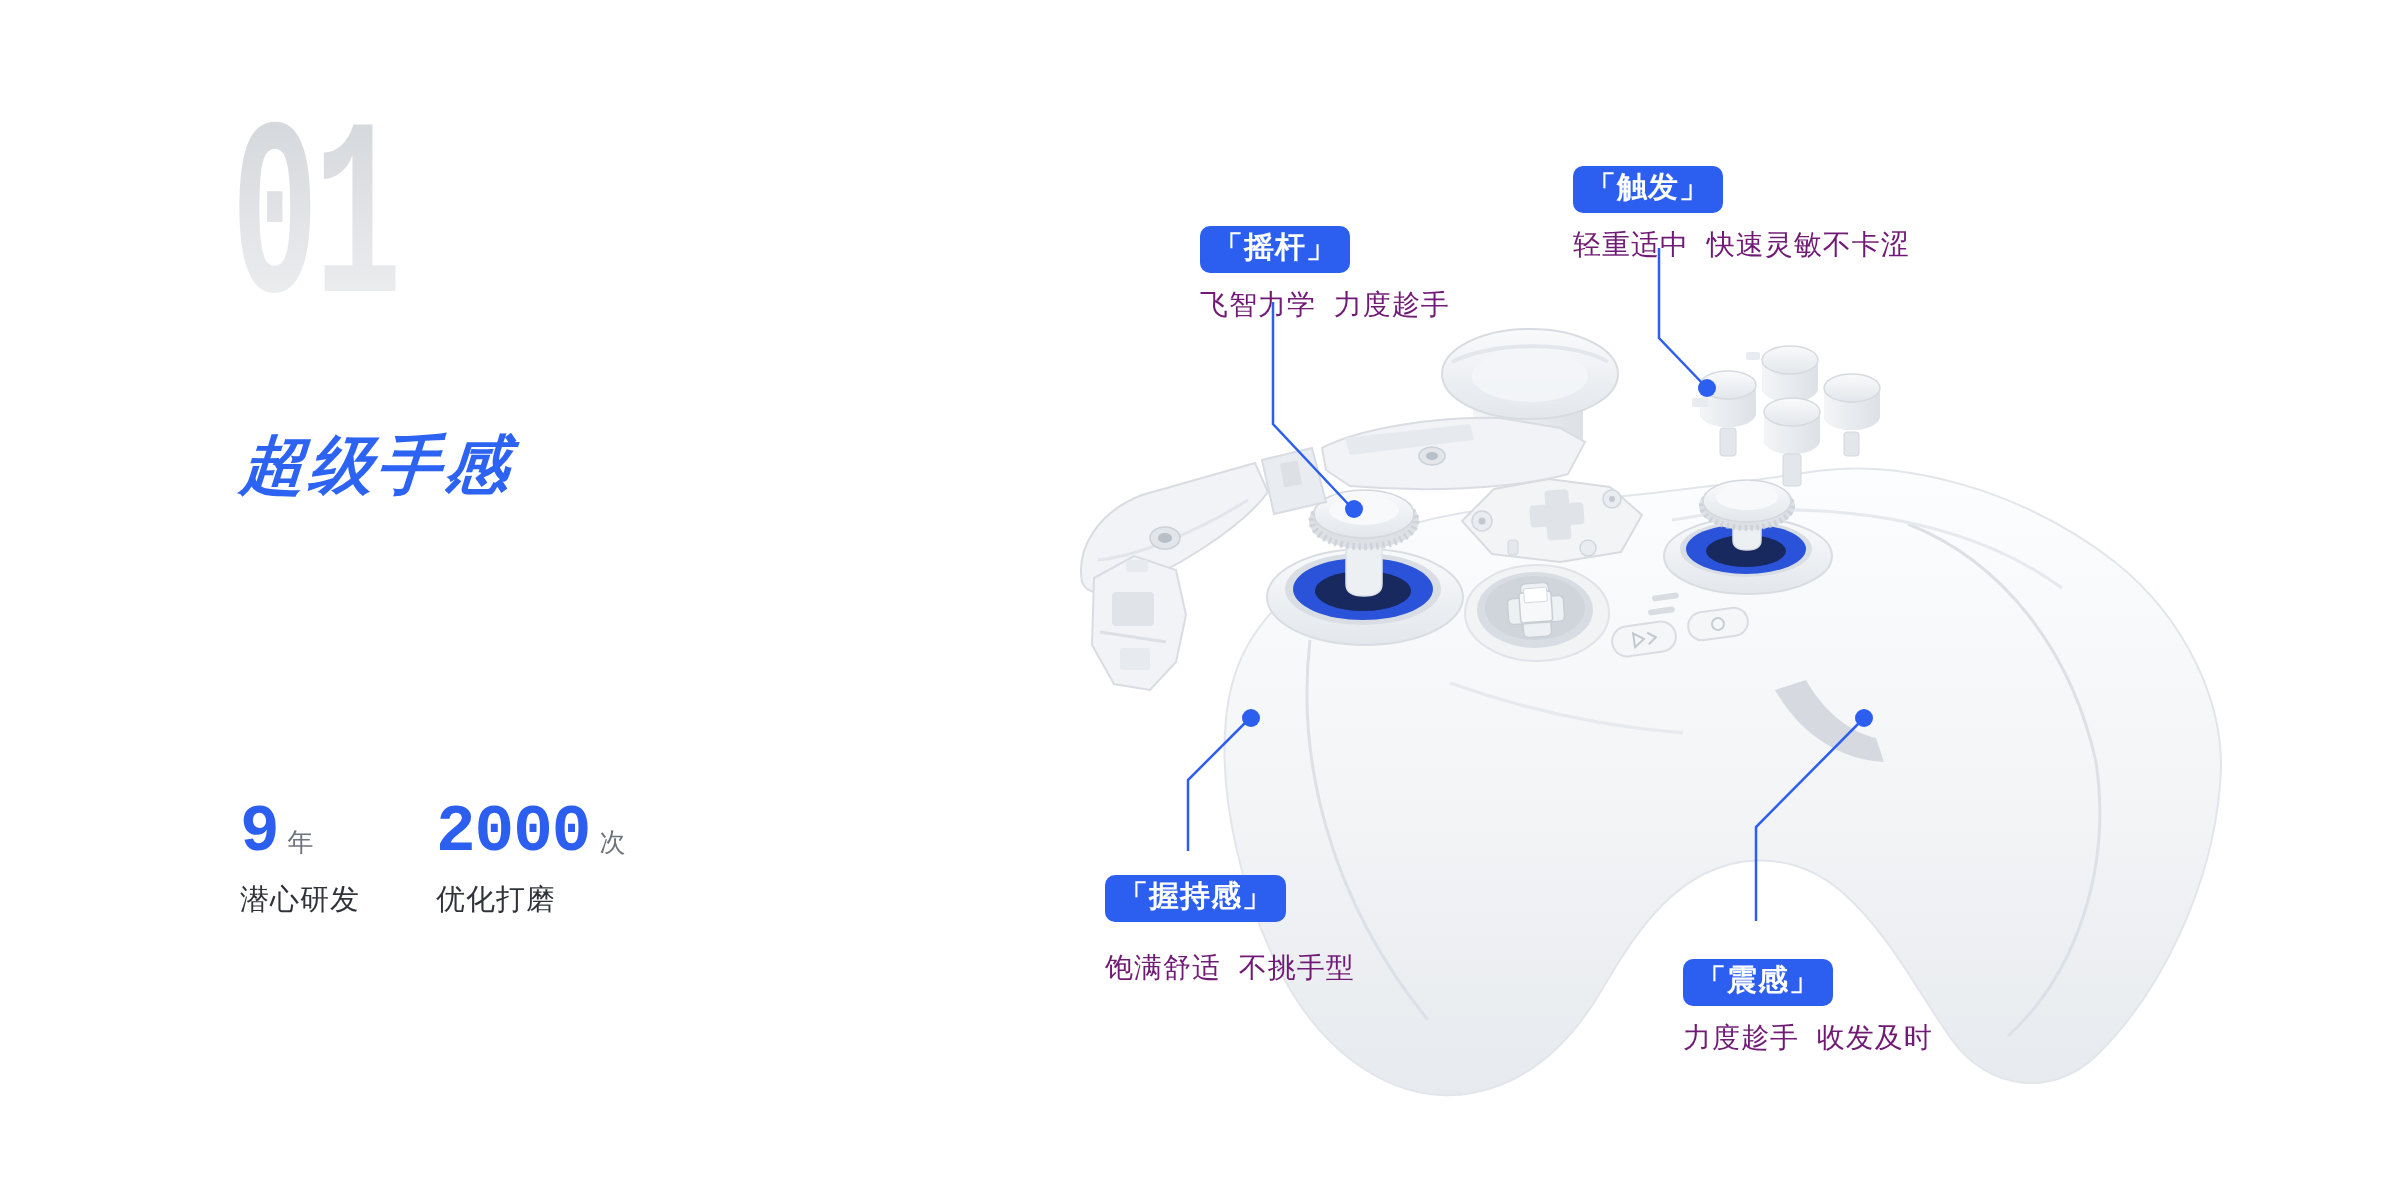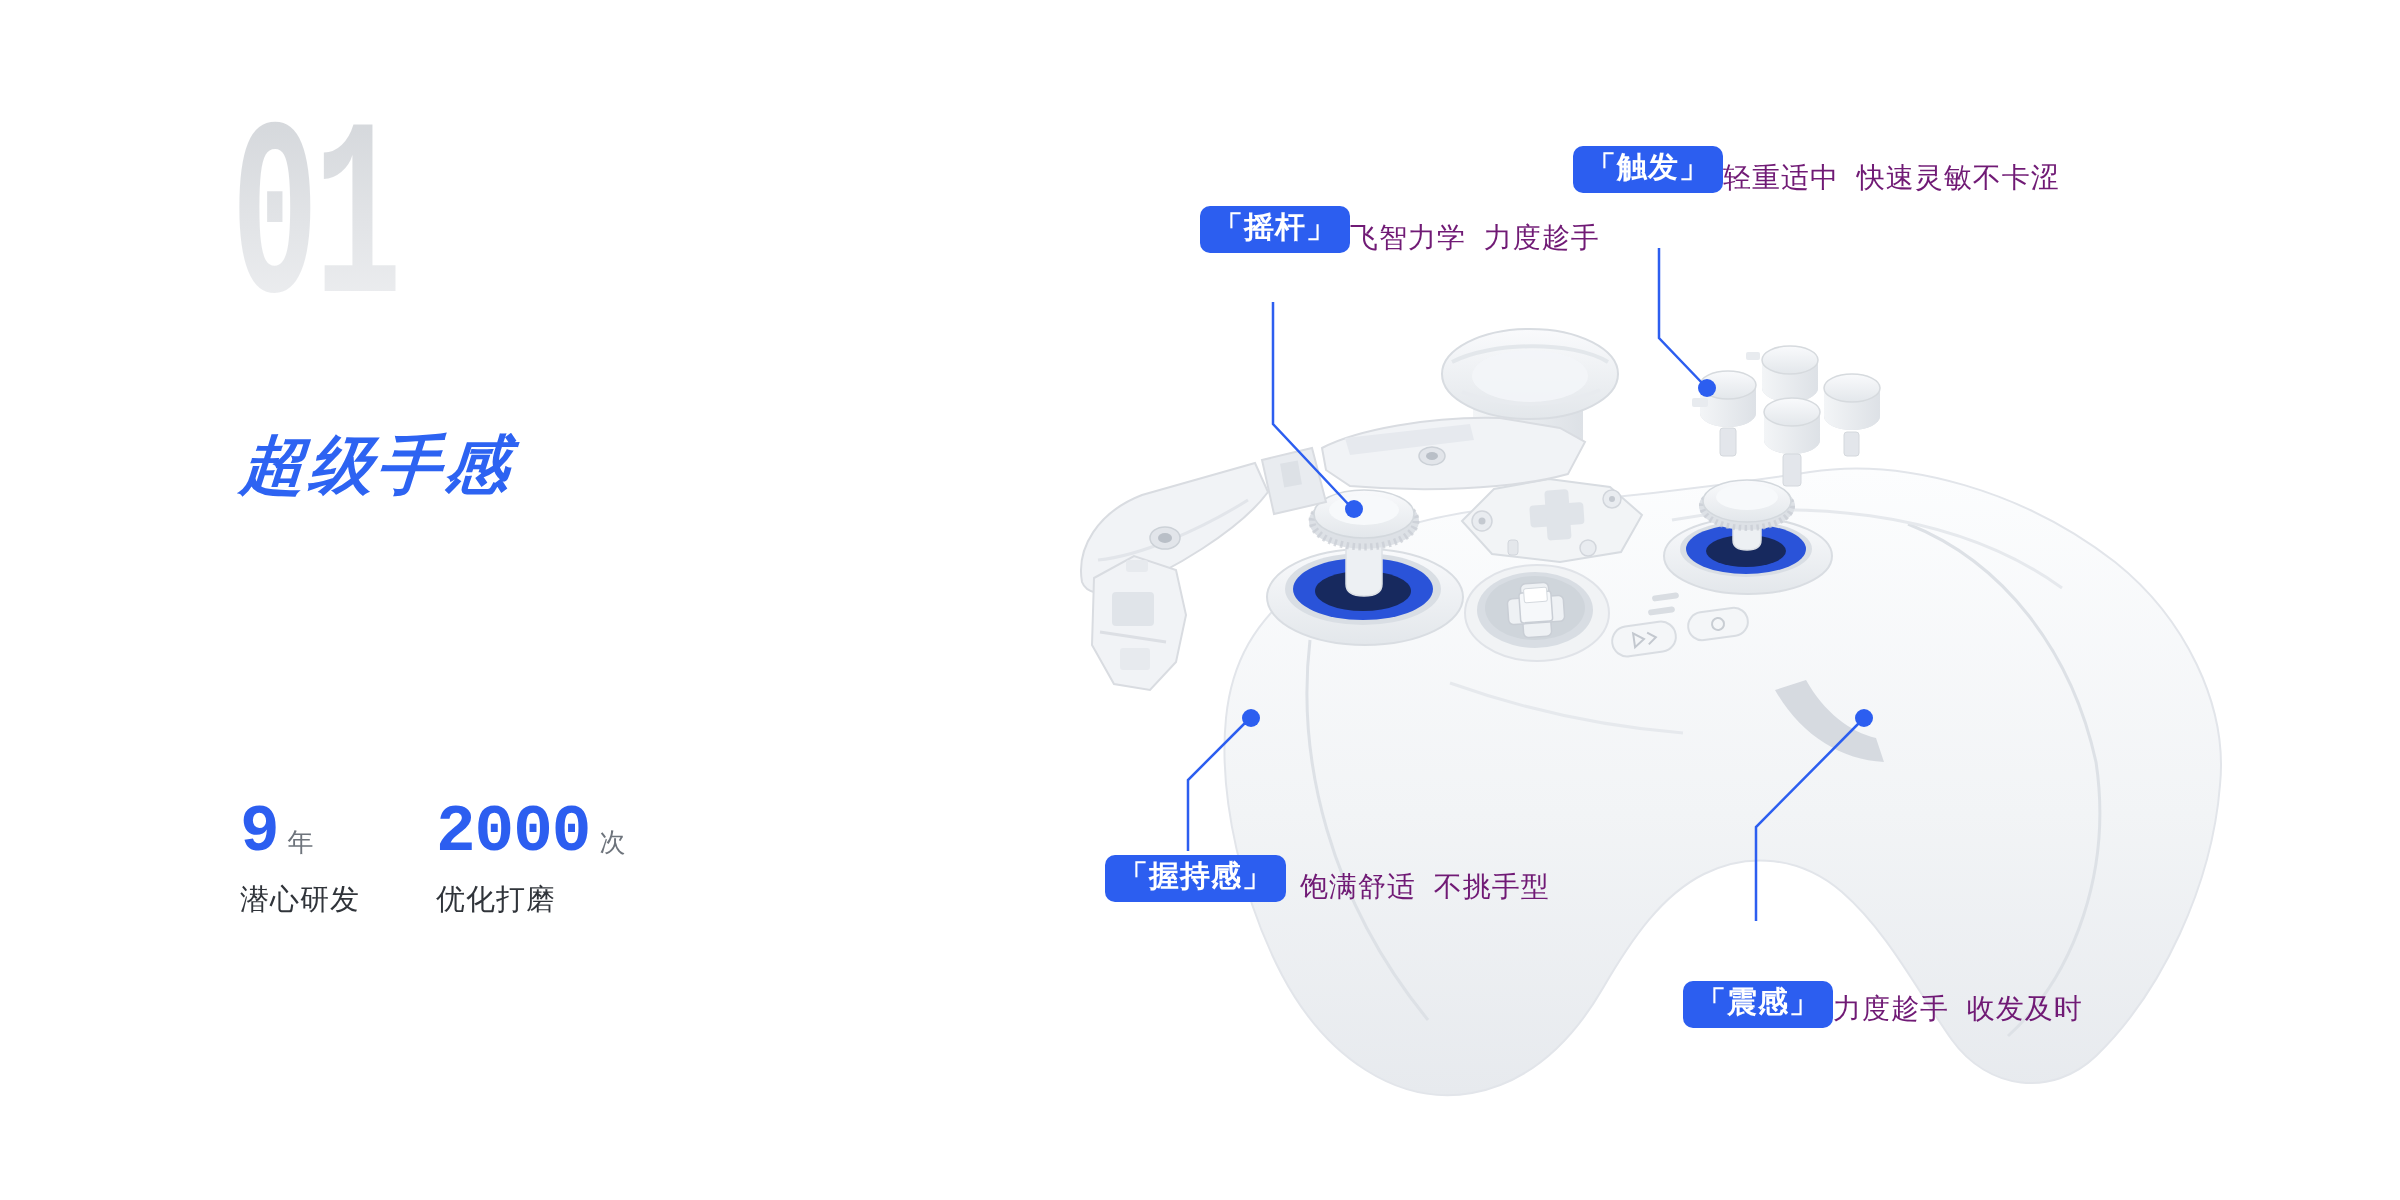--- a/index.html
+++ b/index.html
@@ -48,34 +48,34 @@
     color:var(--accent-blue,#2c5ef0);letter-spacing:-1px;
   }
   .stat-unit{
     font-size:26px;color:var(--text-mid,#6e747c);margin-left:9px;padding-bottom:7px;
   }
   .stat-label{
     margin-top:13px;font-size:29px;letter-spacing:1px;font-weight:500;
     color:var(--text-dark,#30343a);
   }
   
-  .callout{position:absolute;display:flex;align-items:flex-start;}
+  .callout{position:absolute;display:flex;flex-direction:column;align-items:flex-start;margin-top:20px;}
   .badge{
     background:var(--accent-blue,#2c5ef0);color:#ffffff;
     font-size:30px;font-weight:700;line-height:1;letter-spacing:1px;
     padding:8px 13px 9px 13px;border-radius:10px;white-space:nowrap;
   }
   .callout-desc{
     margin-top:13px;font-size:28px;font-weight:500;letter-spacing:1px;
     color:#701a75;white-space:nowrap;
   }
   .callout-joystick{left:1200px;top:206px;}
   .callout-trigger{left:1573px;top:146px;}
   .callout-grip{left:1105px;top:855px;gap:14px;}
-  .callout-vibration{left:1683px;top:977px;align-items:flex-end;}
+  .callout-vibration{left:1683px;top:939px;}
   
   #gamepad-svg{position:absolute;left:0;top:0;}
   .accent-line{stroke:var(--accent-blue,#2c5ef0);}
   .accent-fill{fill:var(--accent-blue,#2c5ef0);}
   .ring-blue{fill:var(--ring-blue,#2a53d9);}
 </style>
 </head>
 <body>
 
 <div id="canvas">

